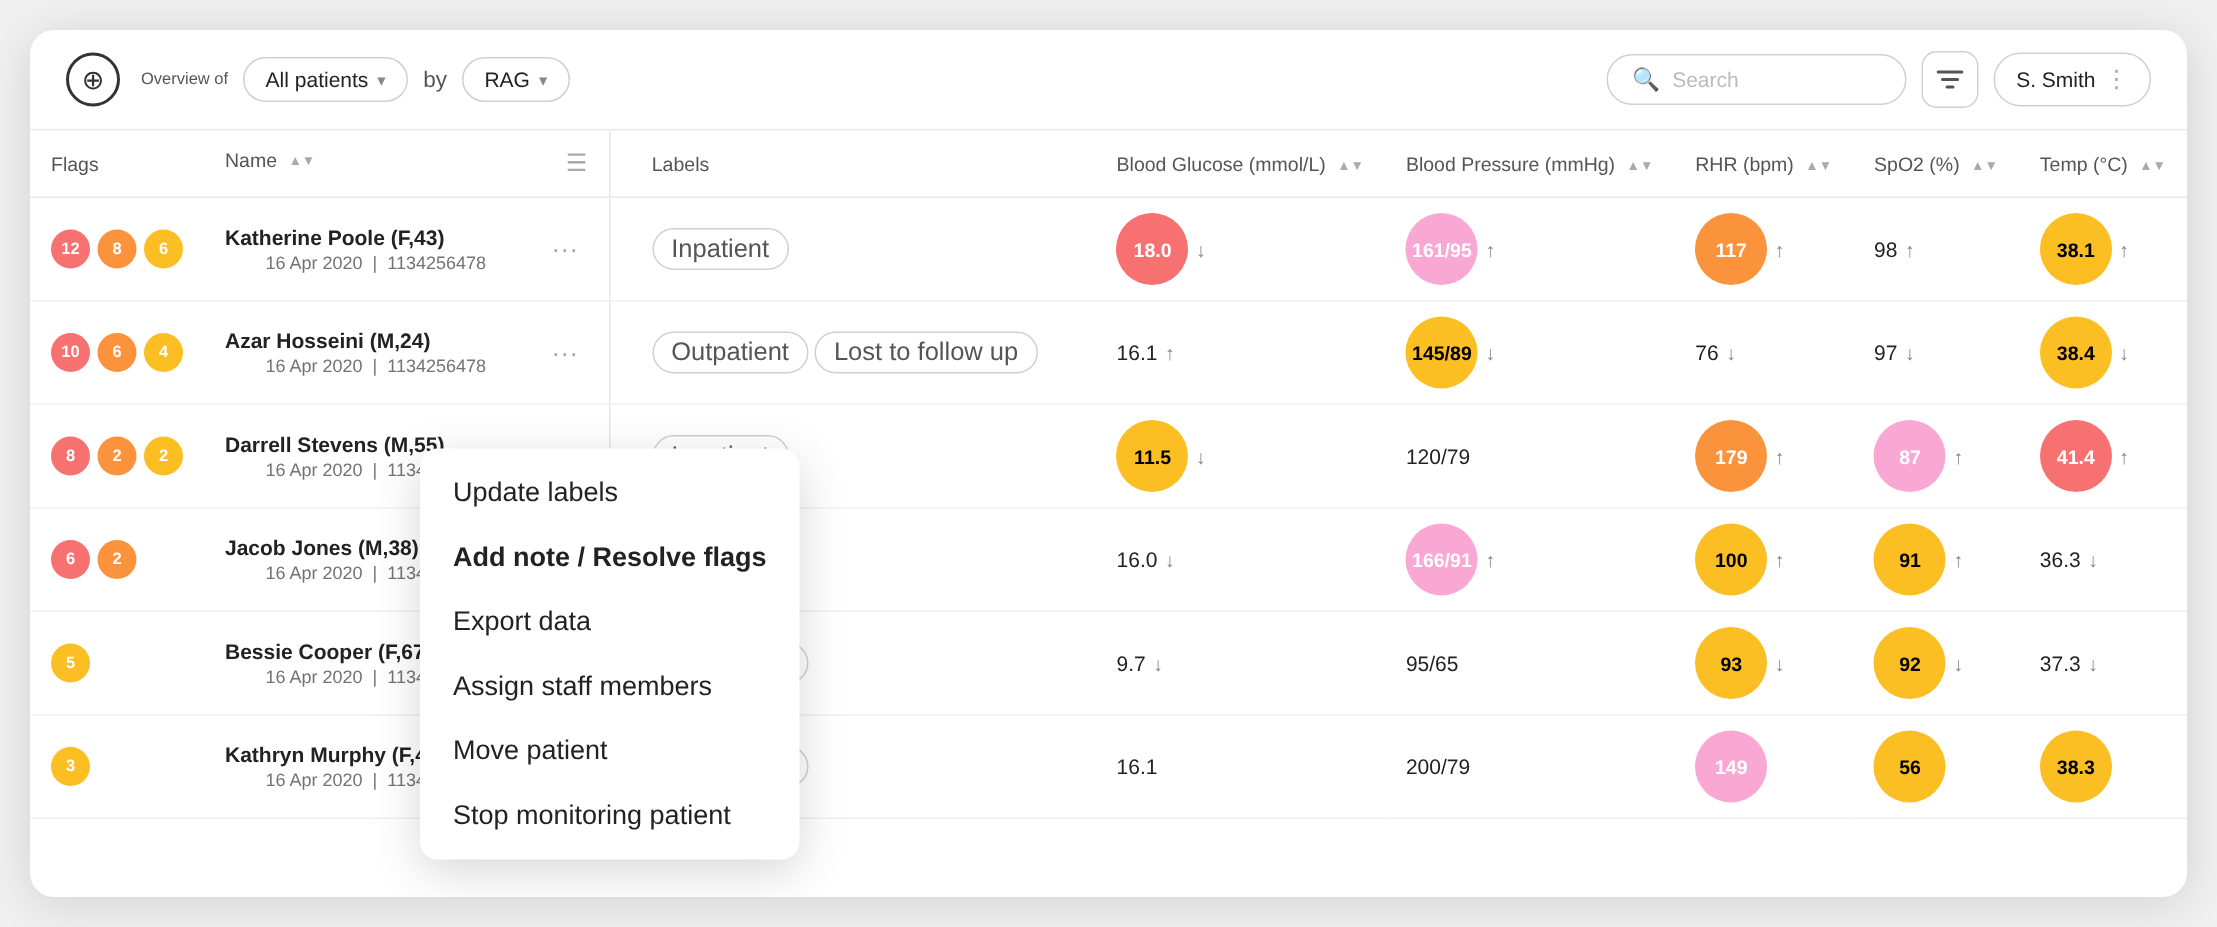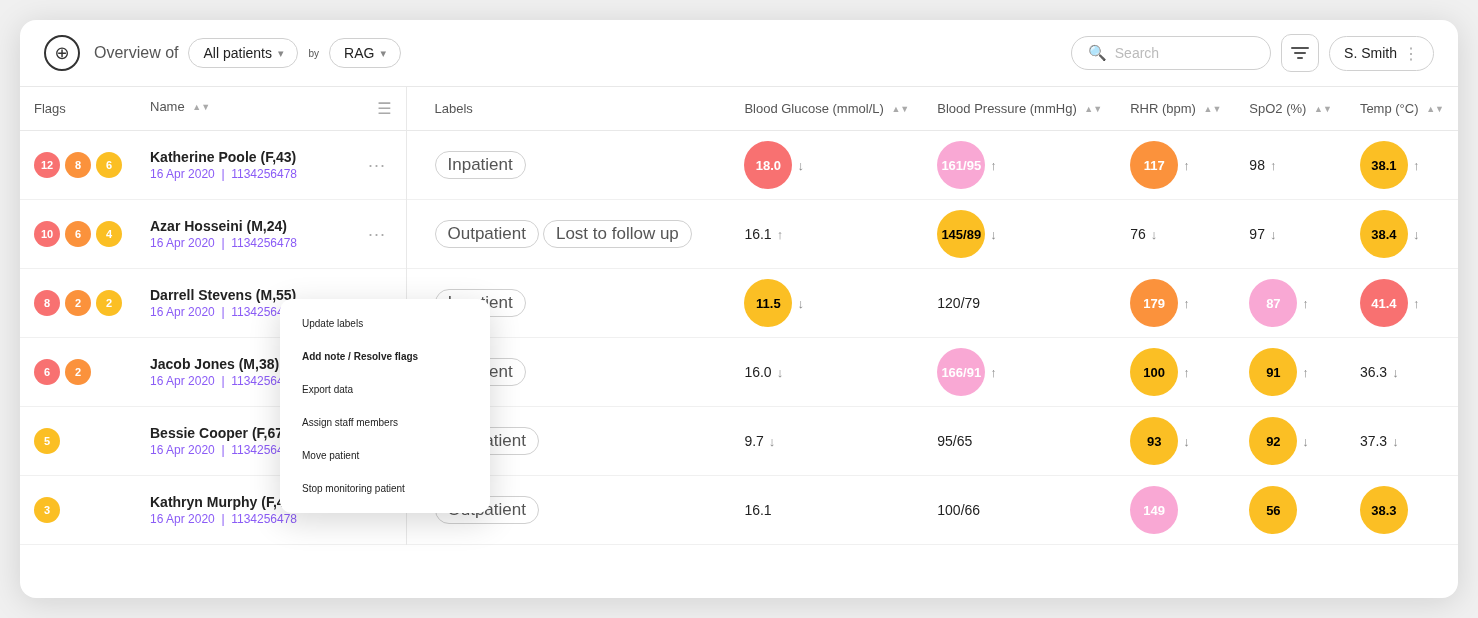--- a/index.html
+++ b/index.html
@@ -35,21 +35,21 @@
     .logo-icon {
       width: 36px; height: 36px;
       border: 2.5px solid #333;
       border-radius: 50%;
       display: flex; align-items: center; justify-content: center;
       font-size: 18px;
       color: #333;
       flex-shrink: 0;
     }
     .header-label {
-      font-size: 16px;
+      font-size: 11px;
       color: #555;
       margin-left: 4px;
     }
     .pill-button {
       display: flex;
       align-items: center;
       gap: 6px;
       border: 1.5px solid #d0d0d0;
       border-radius: 20px;
       padding: 6px 14px;
@@ -57,21 +57,21 @@
       color: #222;
       background: #fff;
       cursor: pointer;
       font-weight: 500;
     }
     .pill-button .chevron {
       font-size: 11px;
       color: #888;
     }
     .header-by {
-      font-size: 10px;
+      font-size: 15px;
       color: #555;
     }
     .header-spacer { flex: 1; }
     .search-box {
       display: flex;
       align-items: center;
       border: 1.5px solid #d0d0d0;
       border-radius: 22px;
       padding: 7px 16px;
       gap: 8px;
@@ -154,21 +154,21 @@
       width: 26px; height: 26px;
       display: flex; align-items: center; justify-content: center;
       font-size: 11px;
       font-weight: 600;
       color: #fff;
     }
     .flag-red { background: #f87171; }
     .flag-orange { background: #fb923c; }
     .flag-yellow { background: #fbbf24; }
     .patient-name { font-weight: 600; font-size: 14px; color: #222; }
-    .patient-meta { font-size: 12px; color: #8b5cf6; margin-top: 2px; }
+    .patient-meta { font-size: 12px; color: #737373; margin-top: 2px; margin-left: 27px; }
     .more-btn {
       background: none; border: none; cursor: pointer;
       color: #aaa; font-size: 18px; padding: 2px 6px;
       border-radius: 6px;
       line-height: 1;
     }
     .name-cell { display: flex; align-items: center; justify-content: space-between; }
     .label-tag {
       display: inline-block;
       border: 1.5px solid #d0d0d0;
@@ -210,21 +210,21 @@
       border-radius: 12px;
       box-shadow: 0 8px 32px rgba(0,0,0,0.16);
       padding: 8px 0;
       z-index: 100;
       min-width: 210px;
       left: 260px;
       top: 212px;
     }
     .context-menu-item {
       padding: 11px 22px;
-      font-size: 10px;
+      font-size: 18px;
       color: #222;
       cursor: pointer;
     }
     .context-menu-item.bold { font-weight: 700; }
     .col-flags { width: 110px; }
     .col-name { width: 270px; }
     .col-labels { min-width: 180px; }
     .col-bg { width: 130px; }
     .col-bp { width: 140px; }
     .col-rhr { width: 110px; }
@@ -560,21 +560,21 @@
     </div>
   </td>
             <td class="divider-col"><span class="label-tag">Outpatient</span></td>
             <td>
               <div class="value-pair">
                 <span class="plain-value">16.1</span>
               </div>
             </td>
             <td>
               <div class="value-pair">
-                <span class="plain-value">100/66</span>
+                <span class="plain-value">200/79</span>
               </div>
             </td>
             <td>
               <div class="value-pair">
                 <div class="value-bubble bubble-pink">149</div>
               </div>
             </td>
             <td>
               <div class="value-pair">
                 <div class="value-bubble bubble-yellow">56</div>

